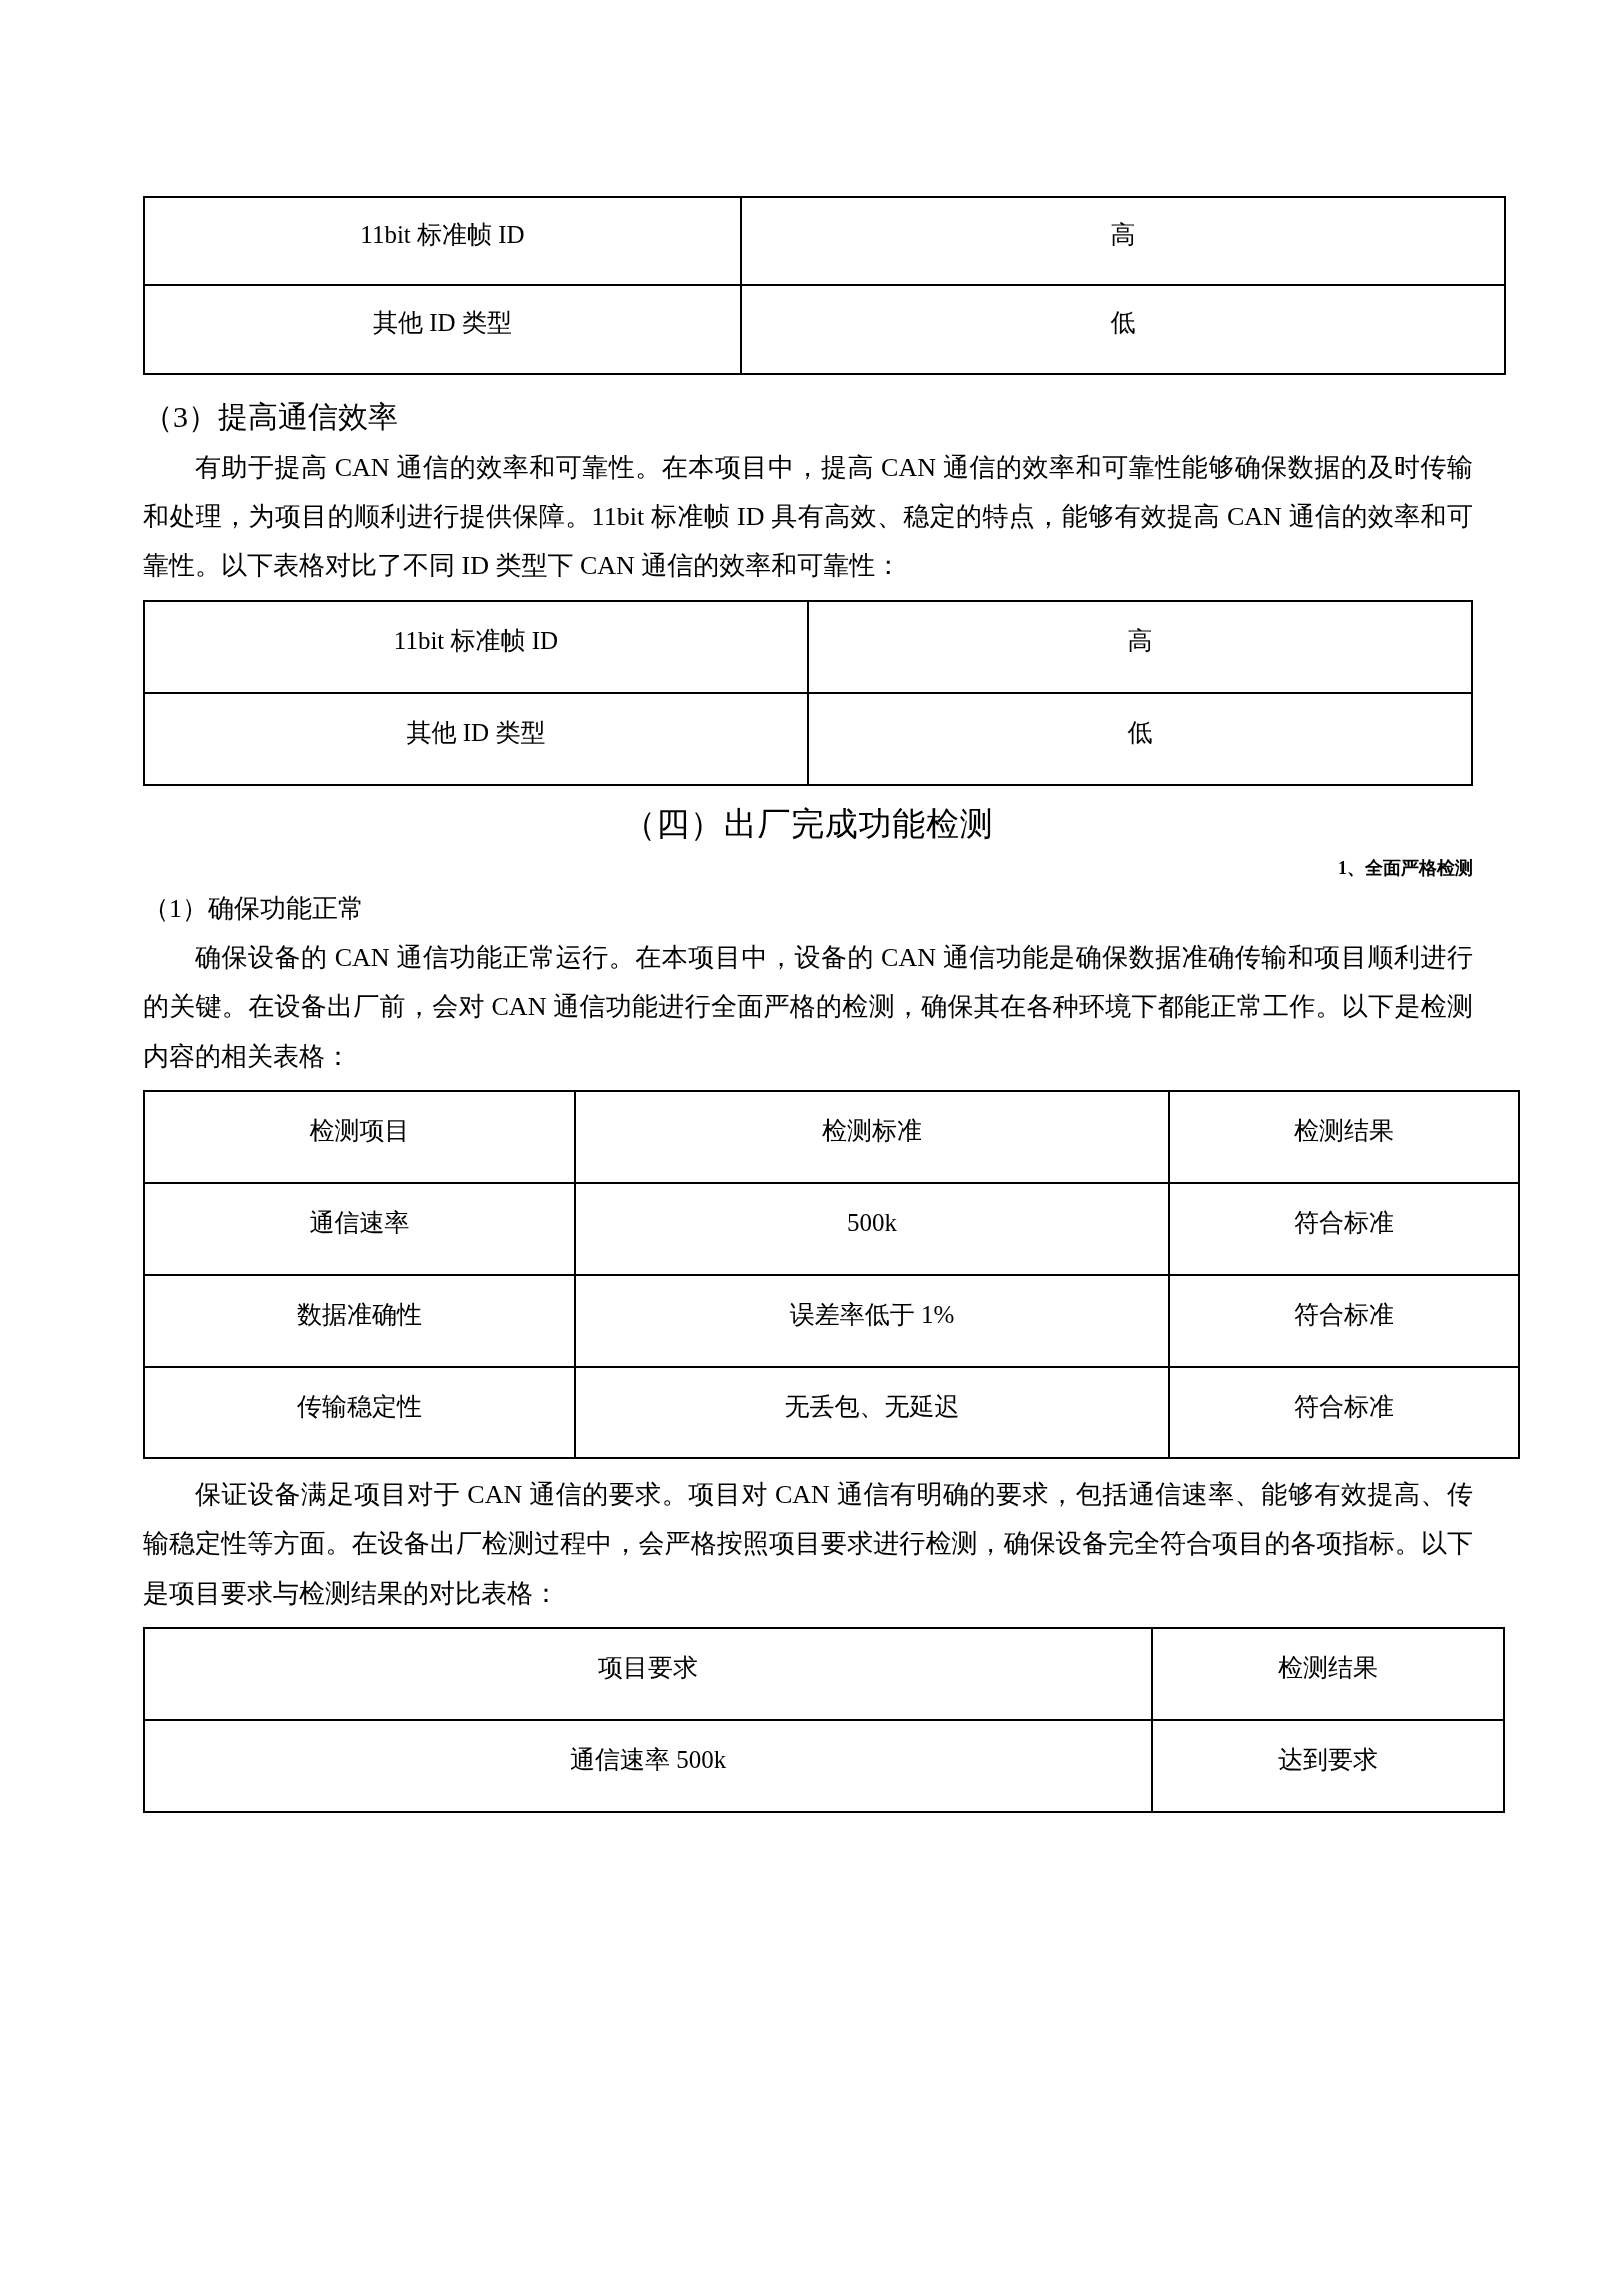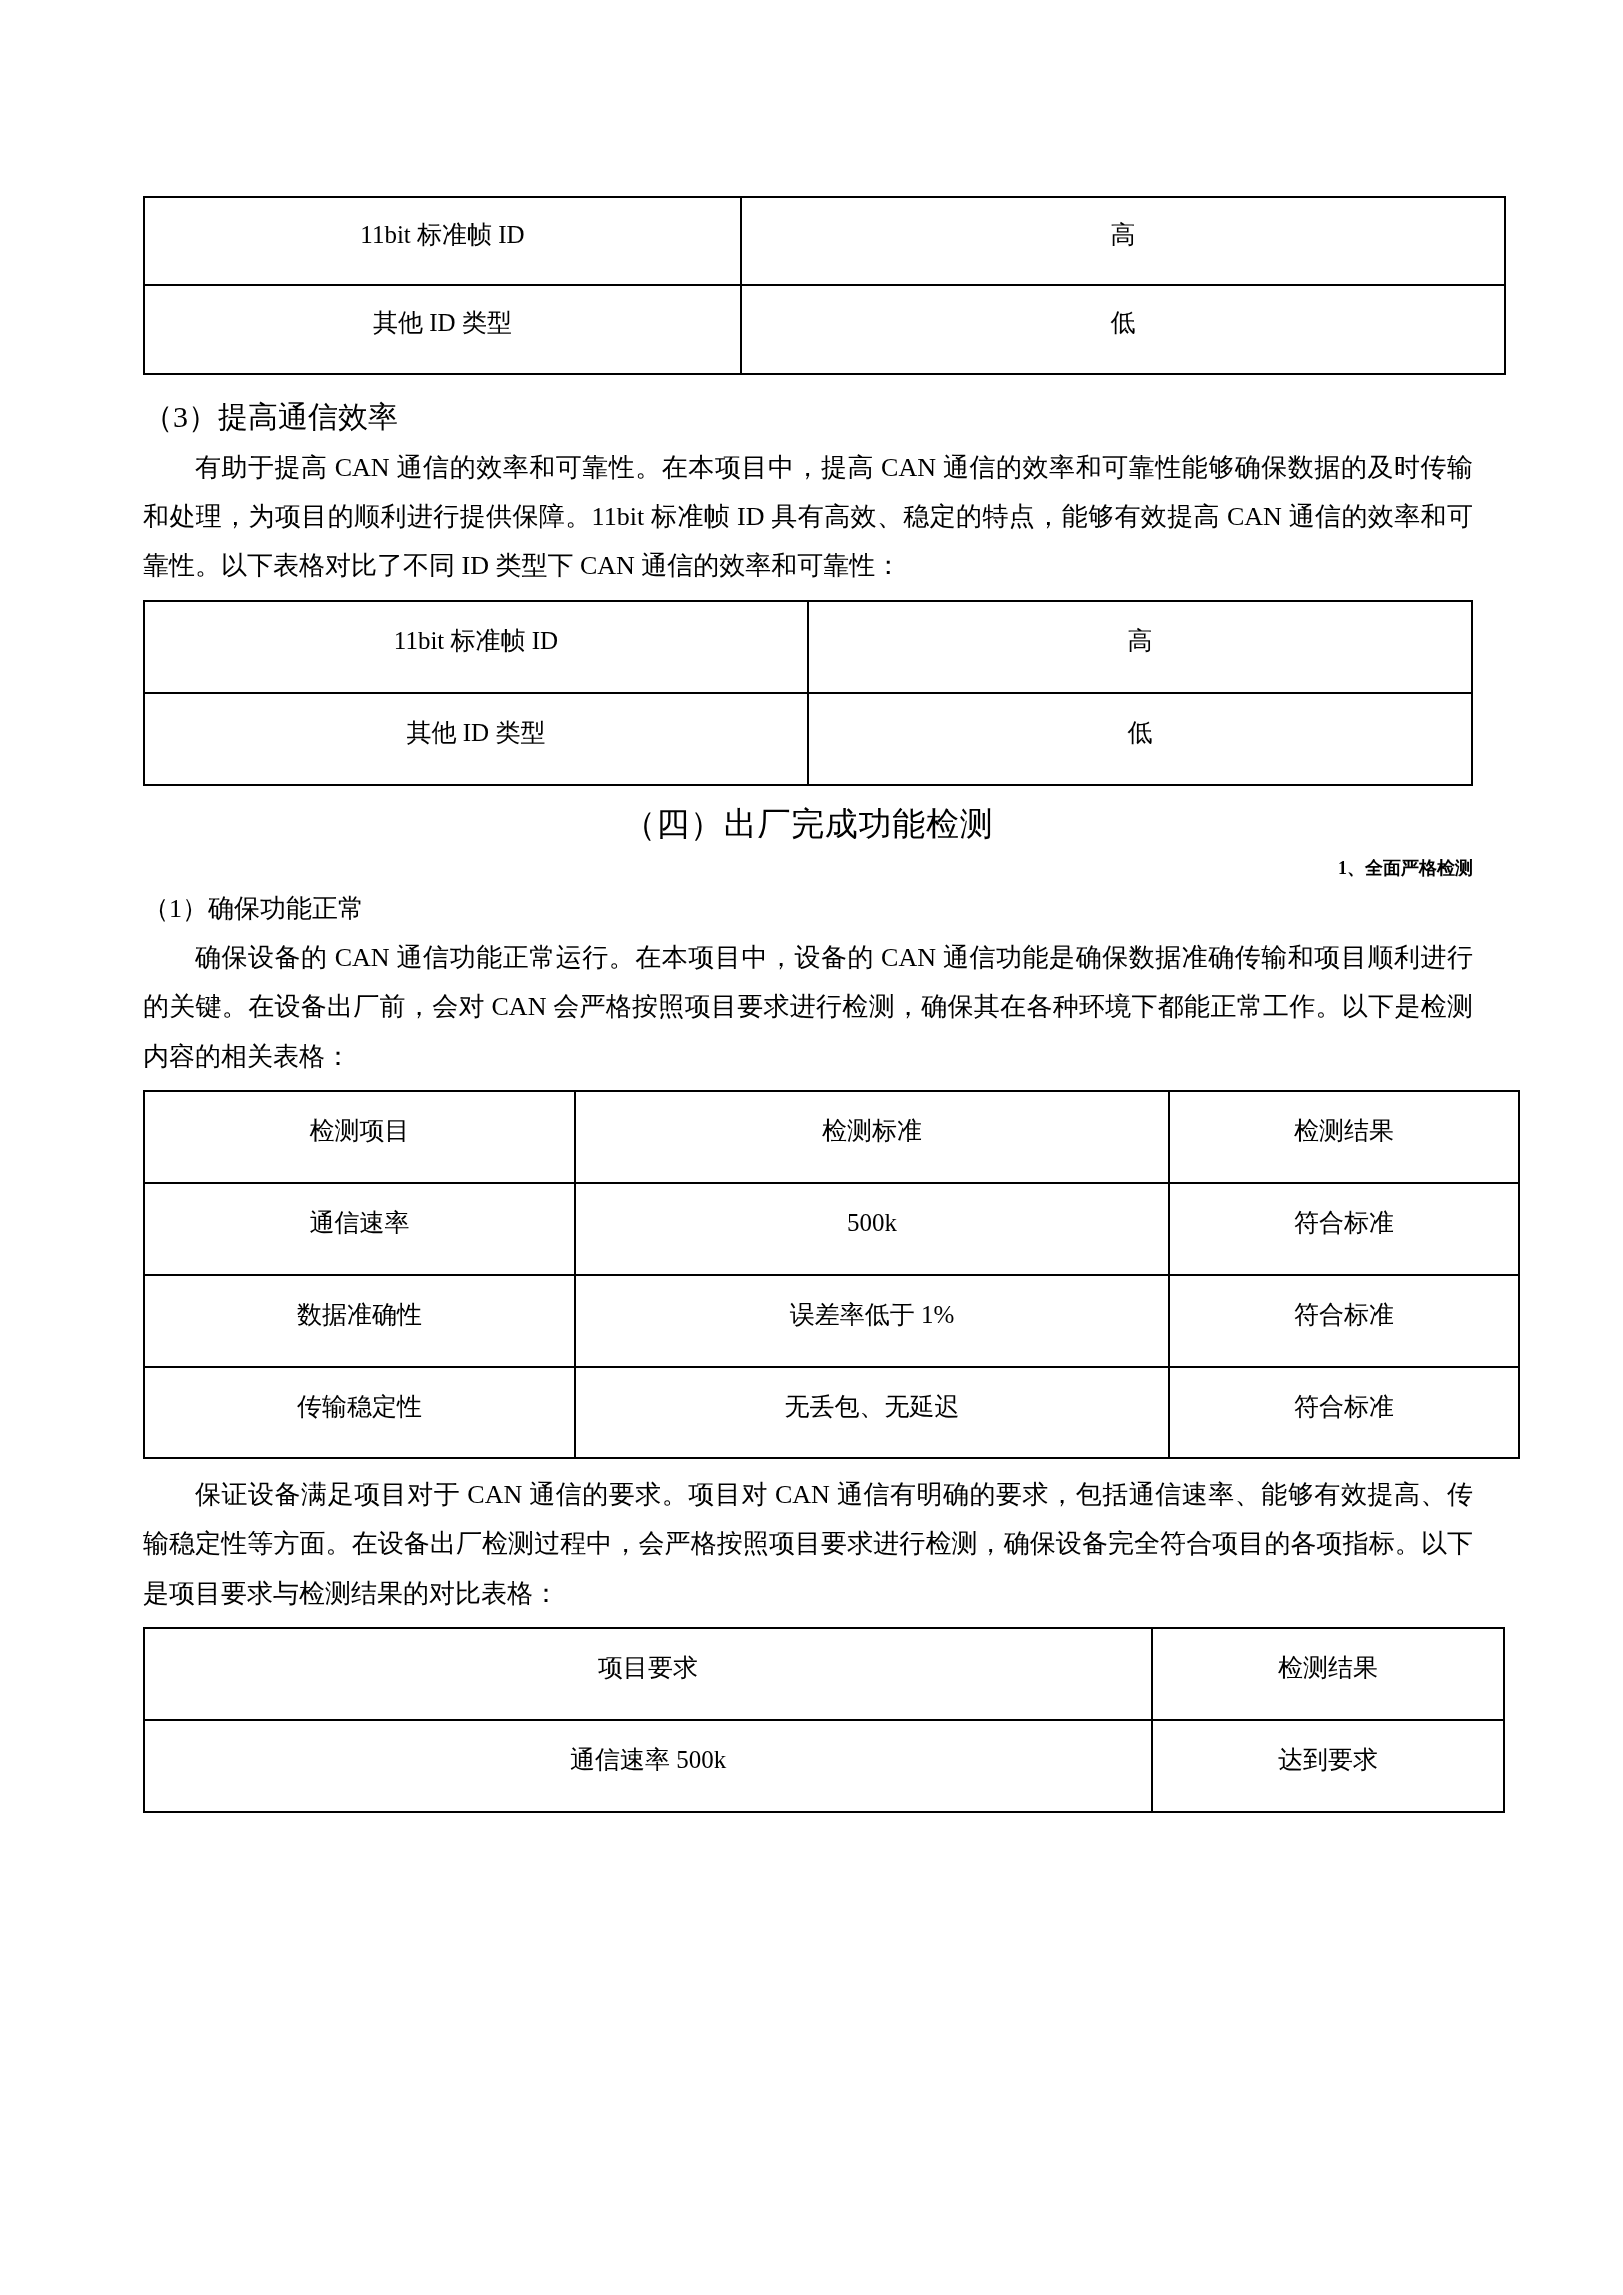--- a/index.html
+++ b/index.html
@@ -117,21 +117,21 @@
         <tr>
           <td>其他 ID 类型</td>
           <td>低</td>
         </tr>
       </tbody>
     </table>
 
     <div class="h-big">（四）出厂完成功能检测</div>
     <div class="h-bold">1、全面严格检测</div>
     <div class="h-sub">（1）确保功能正常</div>
-    <p class="body">确保设备的 CAN 通信功能正常运行。在本项目中，设备的 CAN 通信功能是确保数据准确传输和项目顺利进行的关键。在设备出厂前，会对 CAN 会严格按照项目要求进行检测，确保其在各种环境下都能正常工作。以下是检测内容的相关表格：</p>
+    <p class="body">确保设备的 CAN 通信功能正常运行。在本项目中，设备的 CAN 通信功能是确保数据准确传输和项目顺利进行的关键。在设备出厂前，会对 CAN 通信功能进行全面严格的检测，确保其在各种环境下都能正常工作。以下是检测内容的相关表格：</p>
 
     <table class="doc-table">
       <tbody>
         <tr>
           <td style="width:416px">检测项目</td>
           <td style="width:579px">检测标准</td>
           <td style="width:335px">检测结果</td>
         </tr>
         <tr>
           <td>通信速率</td>

